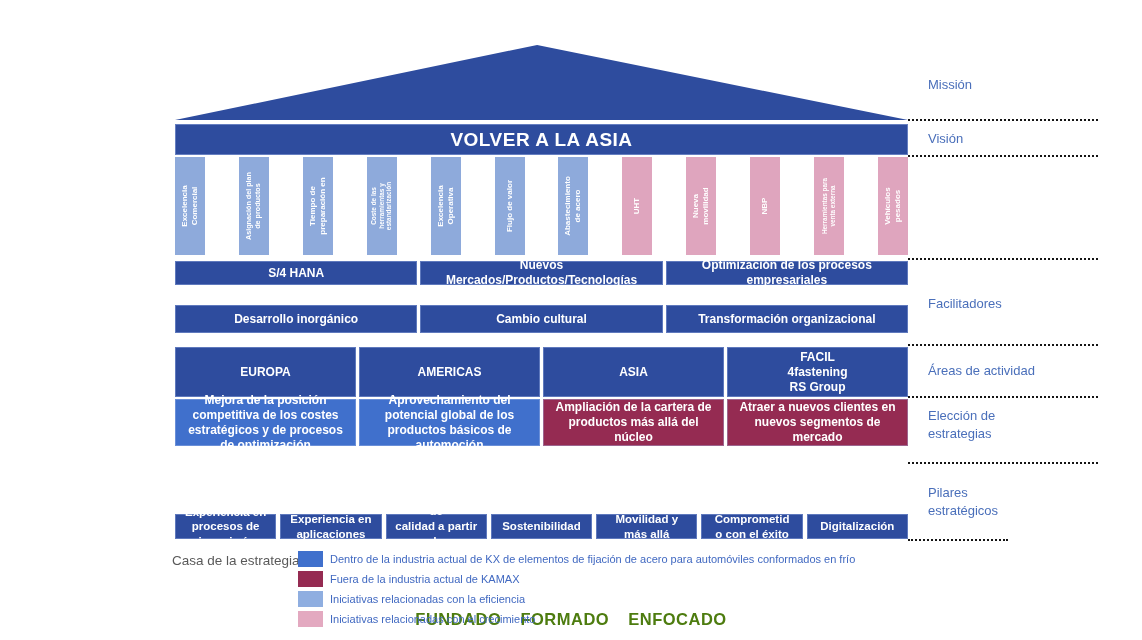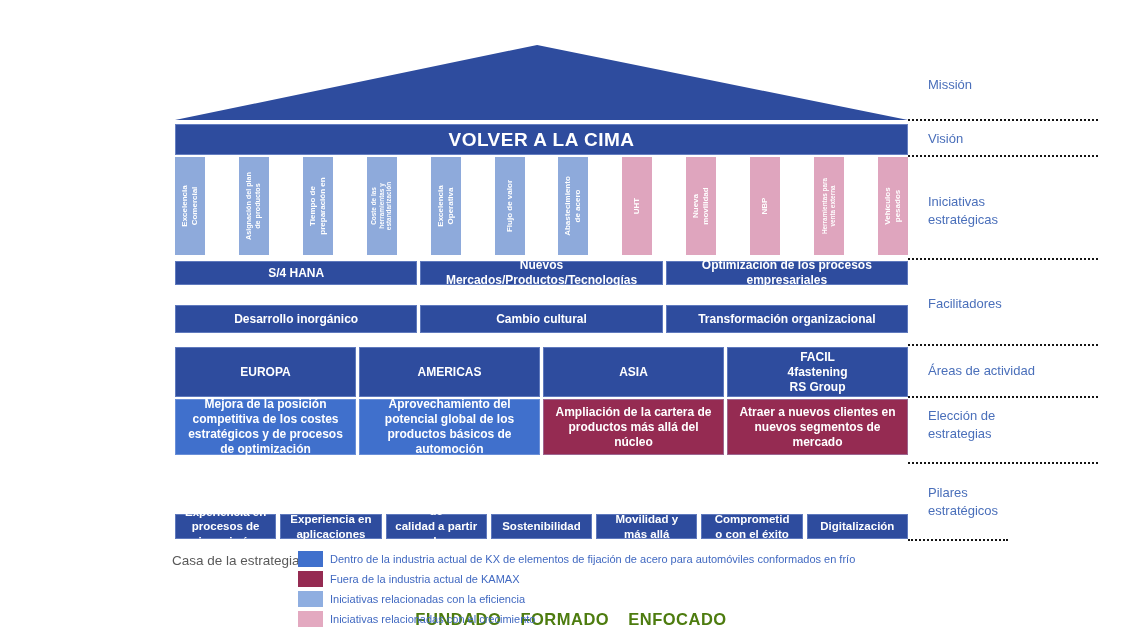--- a/index.html
+++ b/index.html
@@ -33,21 +33,21 @@
 
   
   .row { position:absolute; left:175px; width:733px; display:flex; gap:3px; }
   .box { flex:1; background:#2E4C9E; color:#fff; font-weight:bold;
          display:flex; align-items:center; justify-content:center; text-align:center;
          white-space:pre-line; line-height:1.25; font-size:12px; padding:1px 4px;
          box-sizing:border-box; box-shadow:inset 0 0 0 1px rgba(170,190,235,.4); }
   .row.fac1 { top:261px; height:24px; }
   .row.fac2 { top:305px; height:28px; }
   .row.areas { top:347px; height:50px; }
-  .row.strat { top:399px; height:56px; }
+  .row.strat { top:399px; height:47px; }
   .row.pill  { top:466px; height:73px; gap:4px; }
   .box.med  { background:#4070CC; }
   .box.red  { background:#952B52; }
   .box.sz11 { font-size:12px; }
   .box.sz9  { font-size:9px; line-height:1.3; }
   .pill .box { font-size:11.5px; padding:1px 9px;margin-top:48px; }
 
   
   .side-label { position:absolute; left:928px; color:#4A6FBA; font-size:13px;
                 line-height:1.35; white-space:pre-line; }
@@ -69,21 +69,21 @@
 </style>
 </head>
 <body>
 
 <div class="canvas">
 
   <div class="roof"></div>
   <div class="roof-text">FUNDADO FORMADO ENFOCADO</div>
 
   <div class="vision">
-    <span>VOLVER A LA CIMA</span>
+    <span>VOLVER A LA ASIA</span>
   </div>
 
   <div class="cols">
     <div class="ini-col eff">
         <span class="ini-label">Excelencia
 Comercial</span>
       </div>
     <div class="ini-col eff">
         <span class="ini-label sz7">Asignación del plan
 de productos</span>
@@ -180,22 +180,20 @@
     <div class="box">Sostenibilidad</div>
     <div class="box">Movilidad y
 más allá</div>
     <div class="box">Comprometid
 o con el éxito</div>
     <div class="box">Digitalización</div>
   </div>
 
   <div class="side-label" style="top:76px;">Missión</div>
   <div class="side-label" style="top:130px;">Visión</div>
-  <div class="side-label" style="top:193px;">Iniciativas
-estratégicas</div>
   <div class="side-label" style="top:295px;">Facilitadores</div>
   <div class="side-label" style="top:362px;">Áreas de actividad</div>
   <div class="side-label" style="top:407px;">Elección de
 estrategias</div>
   <div class="side-label" style="top:484px;">Pilares
 estratégicos</div>
 
   <div class="dots" style="top:119px;"></div>
   <div class="dots" style="top:155px;"></div>
   <div class="dots" style="top:258px;"></div>

